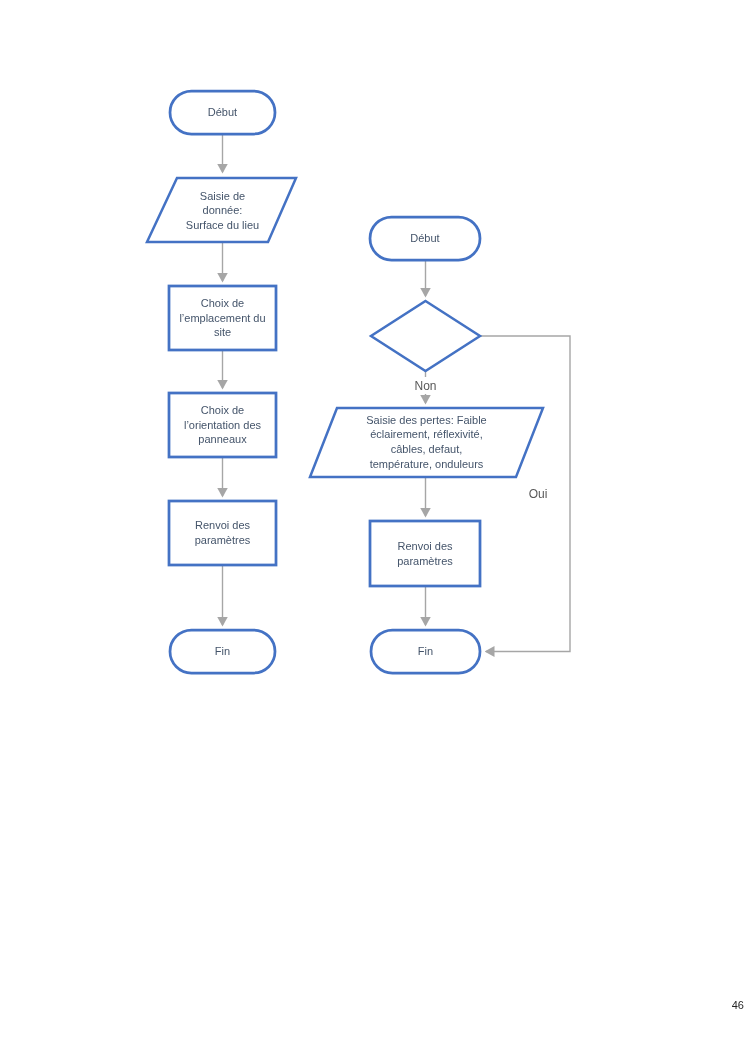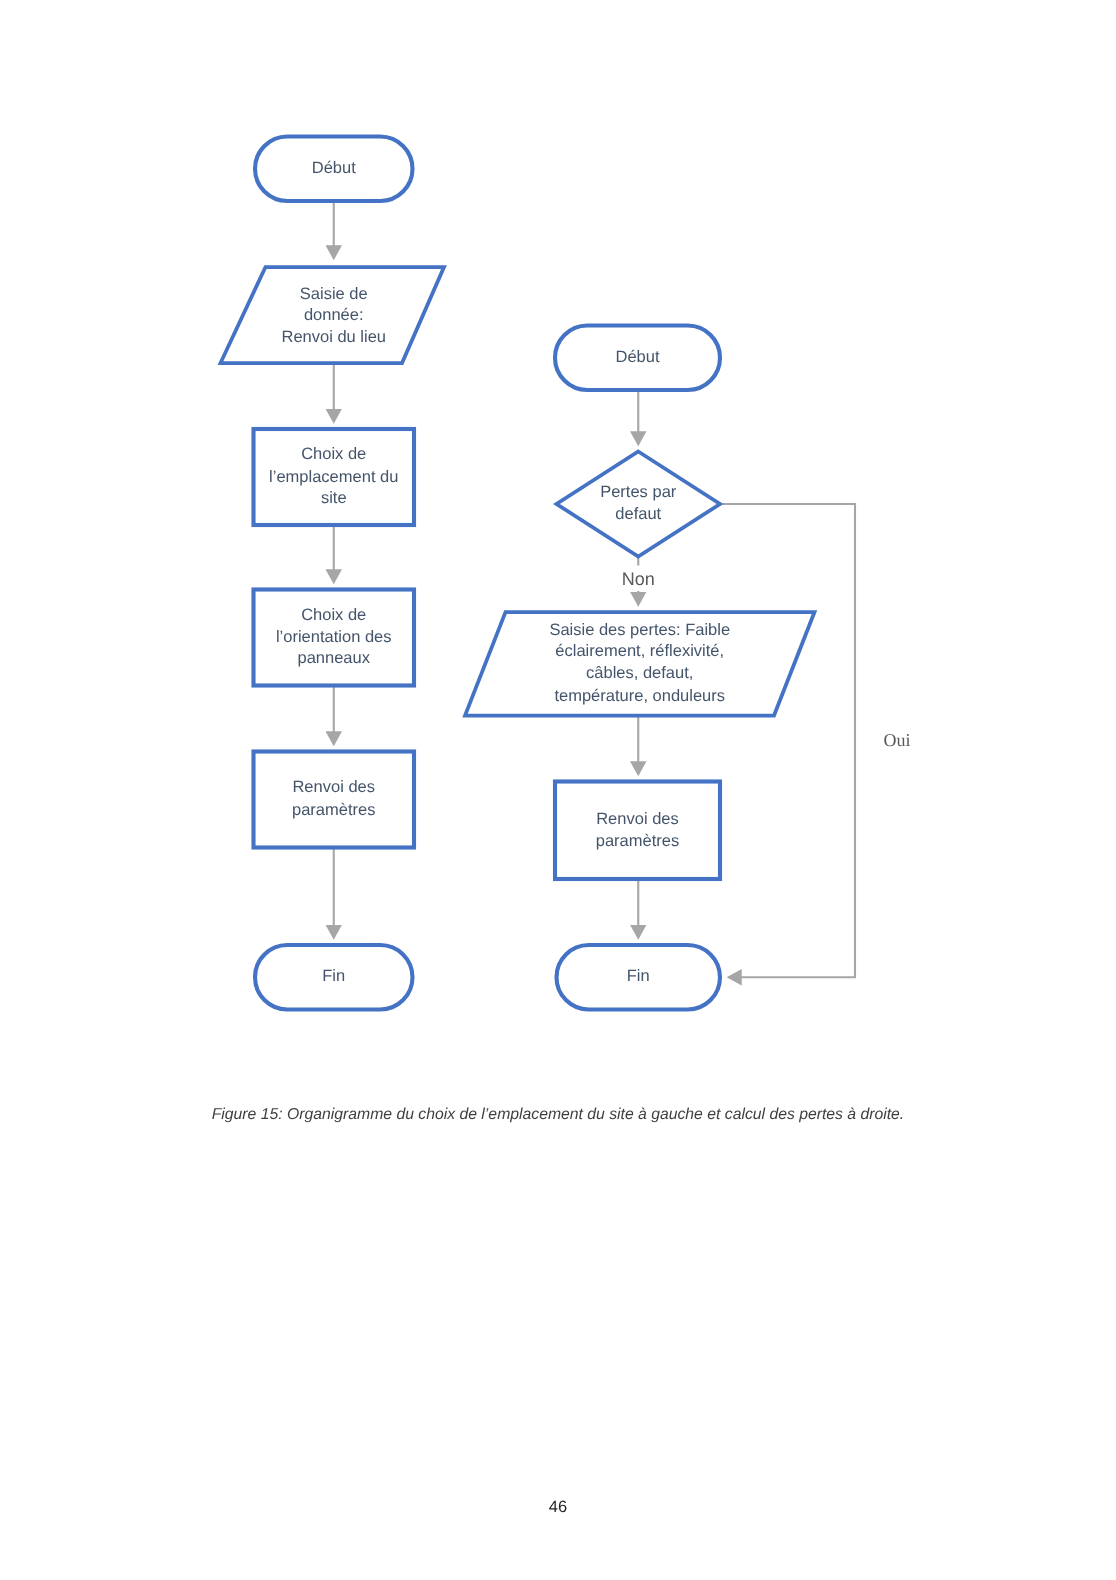--- a/index.html
+++ b/index.html
@@ -54,21 +54,21 @@
     text-align: center;
     font-style: italic;
     font-size: 10.5px;
     color: var(--caption-text);
   }
   .page-number {
     position: absolute;
     top: 999px;
     left: 0;
     width: 744px;
-    text-align: center;
+    text-align: right;
     font-size: 11px;
     color: #262626;
   }
 </style>
 </head>
 <body>
 
 <div class="page">
 
   <svg class="diagram-svg" width="744" height="1053" viewBox="0 0 744 1053">
@@ -108,41 +108,38 @@
       <polygon class="shape sw-med" points="425.5,301 480,336 425.5,371 371,336"></polygon>
       <polygon class="shape sw-med" points="337,408 543,408 516,477 310,477"></polygon>
       <rect class="shape sw-thick" x="370" y="521" width="110" height="65"></rect>
       <rect class="shape sw-thick" x="371" y="630" width="109" height="43" rx="21.5" ry="21.5"></rect>
     </g>
   </svg>
 
   <div class="shape-label" style="left:170px; top:91px; width:105px; height:43px;">Début</div>
   <div class="shape-label" style="left:160px; top:180px; width:125px; height:61px;">Saisie de
 donnée:
-Renvoi du lieu</div>
+Surface du lieu</div>
   <div class="shape-label" style="left:169px; top:286px; width:107px; height:64px;">Choix de
 l’emplacement du
 site</div>
   <div class="shape-label" style="left:169px; top:393px; width:107px; height:64px;">Choix de
 l’orientation des
 panneaux</div>
   <div class="shape-label" style="left:169px; top:501px; width:107px; height:64px;">Renvoi des
 paramètres</div>
   <div class="shape-label" style="left:170px; top:630px; width:105px; height:43px;">Fin</div>
 
   <div class="shape-label" style="left:370px; top:217px; width:110px; height:43px;">Début</div>
-  <div class="shape-label" style="left:375px; top:305px; width:101px; height:62px;">Pertes par
-defaut</div>
   <div class="shape-label" style="left:330px; top:411px; width:193px; height:62px;">Saisie des pertes: Faible
 éclairement, réflexivité,
 câbles, defaut,
 température, onduleurs</div>
   <div class="shape-label" style="left:370px; top:521px; width:110px; height:65px;">Renvoi des
 paramètres</div>
   <div class="shape-label" style="left:371px; top:630px; width:109px; height:43px;">Fin</div>
 
   <div class="edge-label" style="left:405px; top:377px; width:41px; height:17px;">Non</div>
-  <div class="edge-label" style="left:579px; top:485px; width:38px; height:17px;font-family:Liberation Serif, serif;">Oui</div>
+  <div class="edge-label" style="left:519px; top:485px; width:38px; height:17px;">Oui</div>
 
-  <div class="caption">Figure 15: Organigramme du choix de l’emplacement du site à gauche et calcul des pertes à droite.</div>
   <div class="page-number">46</div>
 
 </div>
 
 </body></html>

